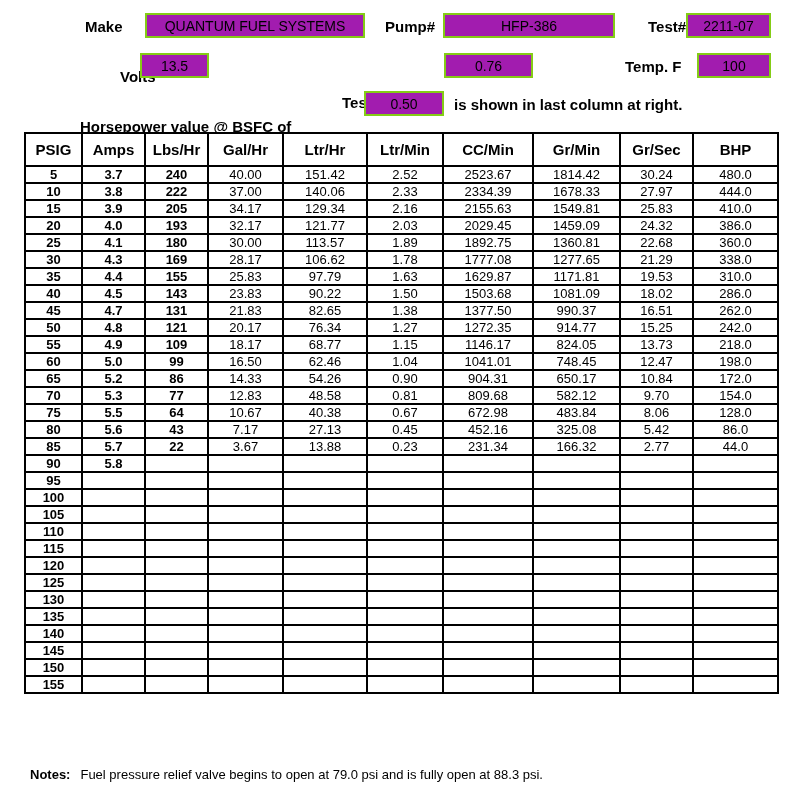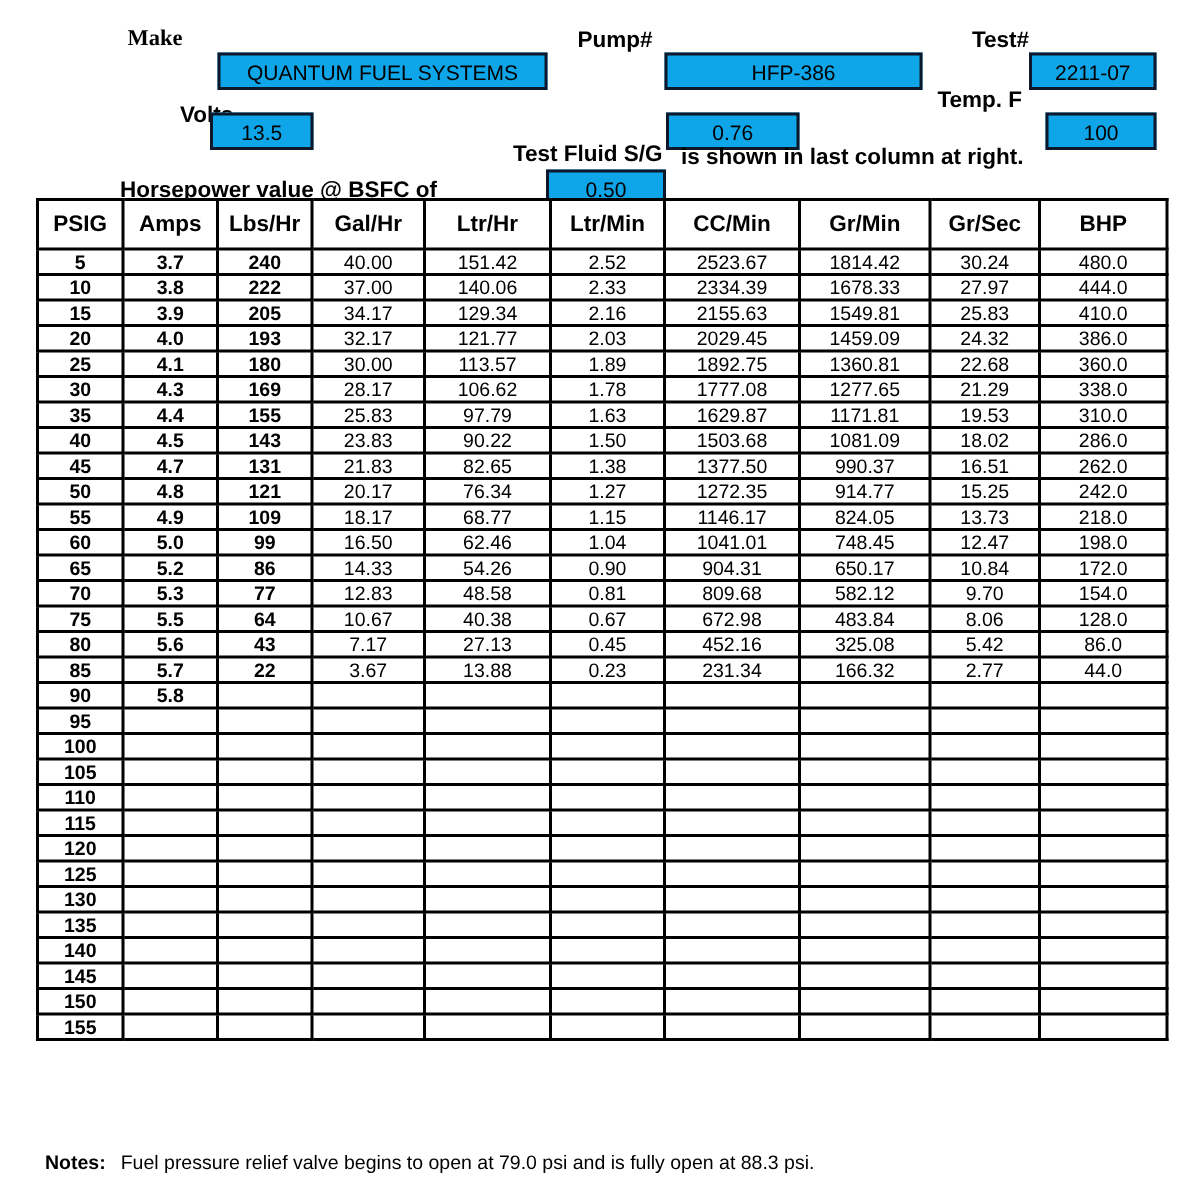--- a/index.html
+++ b/index.html
@@ -11,29 +11,28 @@
     position: relative;
     overflow: hidden;
   }
   .abs { position: absolute; }
   .lbl {
     font-weight: bold;
     font-size: 15px;
     white-space: nowrap;
   }
   .valbox {
-    border: 2px solid #0f172a;
+    border: 2px solid #84cc16;
     height: 25px;
     display: flex;
     align-items: center;
     justify-content: center;
     font-size: 14px;
-    background: #0ea5e9;
+    background: #a21caf;
     white-space: nowrap;
-    margin-top: 22px;
   }
   table.flow {
     position: absolute;
     left: 24px;
     top: 132px;
     width: 753px;
     border-collapse: collapse;
     table-layout: fixed;
     background: #fff;
   }
@@ -66,21 +65,21 @@
     left: 30px;
     top: 767px;
     font-size: 13px;
     white-space: nowrap;
   }
   .notes .notes-label { font-weight: bold; margin-right: 10px; }
 </style>
 </head>
 <body>
 
-<div class="abs lbl" style="left:85px; top:18px;font-family:Liberation Serif, serif;">Make</div>
+<div class="abs lbl" style="left:85px; top:18px;">Make</div>
 <div class="abs valbox" style="left:145px; top:13px; width:220px;">QUANTUM FUEL SYSTEMS</div>
 
 <div class="abs lbl" style="left:385px; top:18px;">Pump#</div>
 <div class="abs valbox" style="left:443px; top:13px; width:172px;">HFP-386</div>
 
 <div class="abs lbl" style="left:648px; top:18px;">Test#</div>
 <div class="abs valbox" style="left:686px; top:13px; width:85px;">2211-07</div>
 
 <div class="abs lbl" style="left:80px; top:68px;margin-left:40px;">Volts</div>
 <div class="abs valbox" style="left:140px; top:53px; width:69px;">13.5</div>

